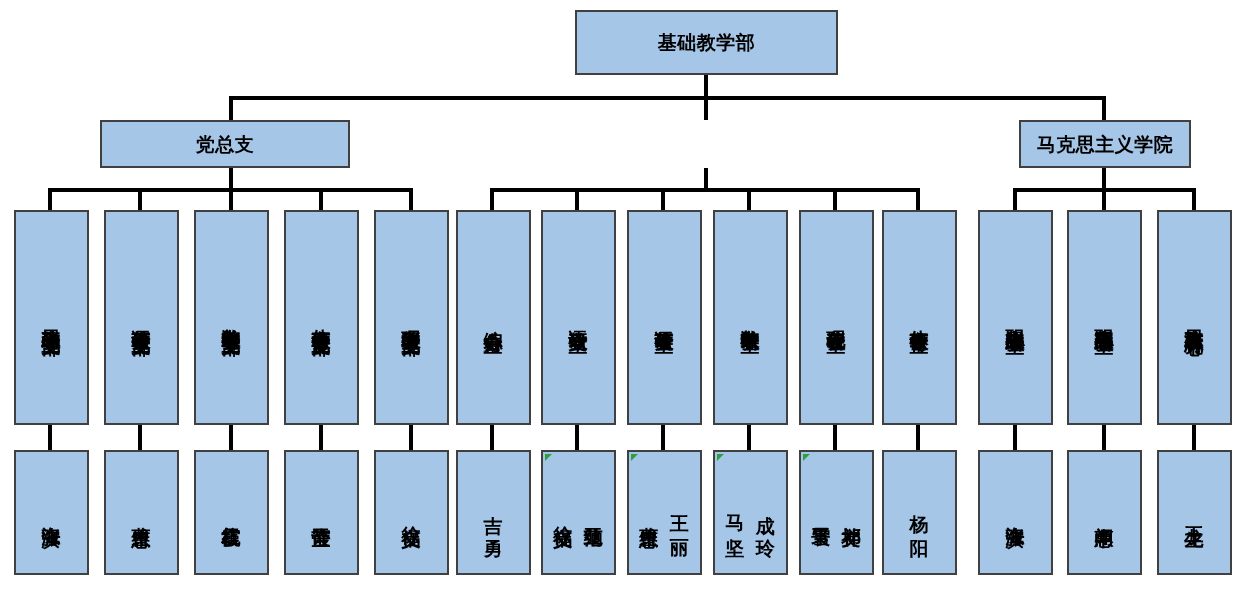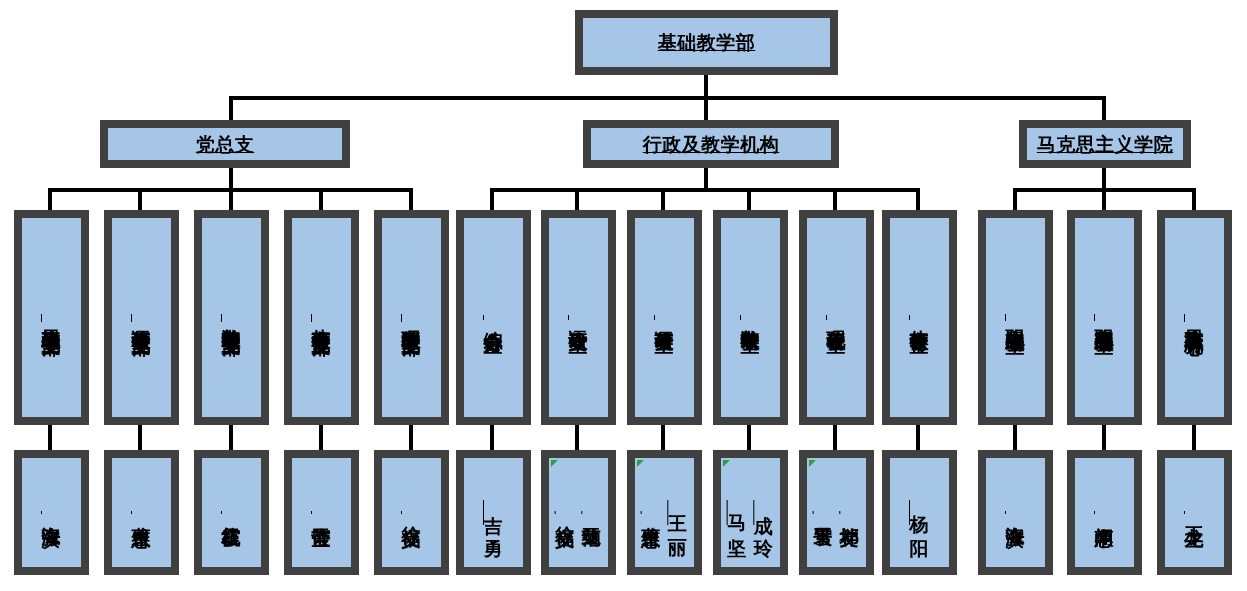--- a/index.html
+++ b/index.html
@@ -17,26 +17,25 @@
     height: 591px;
     overflow: hidden;
     background: #ffffff;
   }
 
   
   .node {
     position: absolute;
     box-sizing: border-box;
     background: #a6c6e8;
-    border: 8px solid #404040;
+    border: 2px solid #404040;
     display: flex;
     align-items: center;
     justify-content: center;
     text-align: right;
-    text-decoration: underline;
   }
   .node-label {
     display: block;
     line-height: 1.08;
     letter-spacing: 0.5px;
   }
 
   
   .node.horiz .node-label {
     writing-mode: horizontal-tb;
@@ -96,23 +95,20 @@
 
   <div class="line h" style="left:229px; top:96px; width:877px; height:4px;"></div>
 
   <div class="line v" style="left:229px; top:96px; width:4px; height:24px;"></div>
   <div class="line v" style="left:704px; top:96px; width:4px; height:24px;"></div>
   <div class="line v" style="left:1102px; top:96px; width:4px; height:24px;"></div>
 
   <div class="node horiz" style="left:100px; top:120px; width:250px; height:48px;">
     <span class="node-label">党总支</span>
   </div>
-  <div class="node horiz" style="left:583px; top:120px; width:256px; height:48px;">
-    <span class="node-label">行政及教学机构</span>
-  </div>
   <div class="node horiz" style="left:1019px; top:120px; width:172px; height:48px;">
     <span class="node-label">马克思主义学院</span>
   </div>
 
   <div class="line v" style="left:229px; top:168px; width:4px; height:22px;"></div>
   <div class="line h" style="left:48px; top:188px; width:365px; height:4px;"></div>
   <div class="line v" style="left:48px; top:188px; width:4px; height:22px;"></div>
   <div class="line v" style="left:138px; top:188px; width:4px; height:22px;"></div>
   <div class="line v" style="left:229px; top:188px; width:4px; height:22px;"></div>
   <div class="line v" style="left:319px; top:188px; width:4px; height:22px;"></div>

